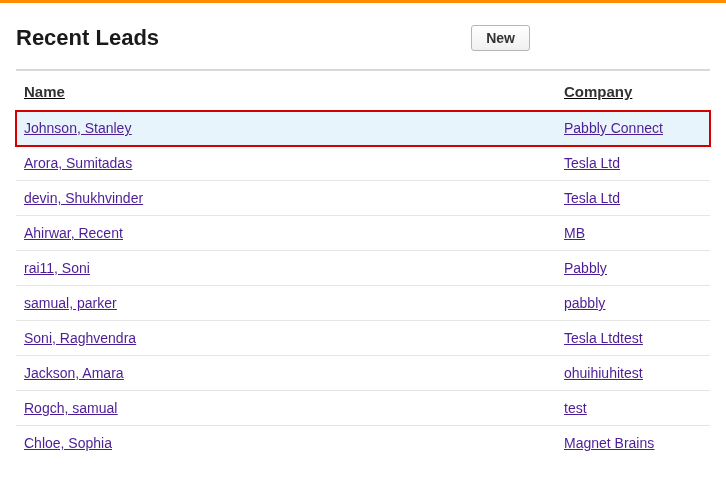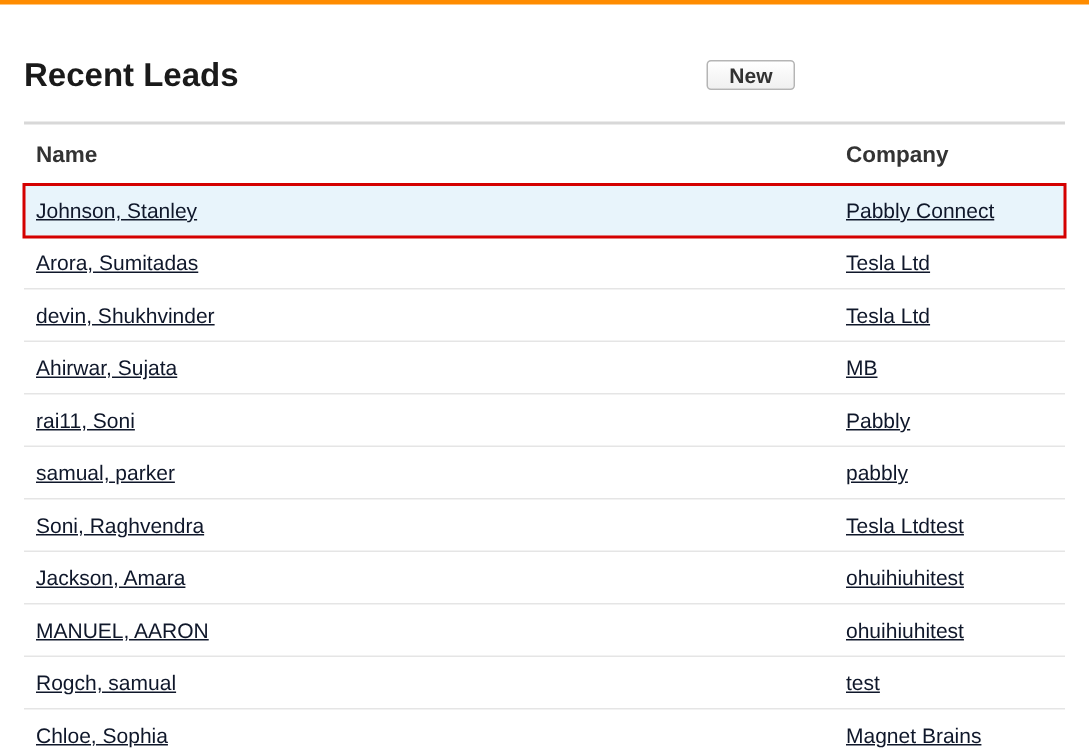--- a/index.html
+++ b/index.html
@@ -13,23 +13,22 @@
     .top-bar {
       height: 3px;
       background: #ff8c00;
       width: 100%;
     }
     .container {
       padding: 10px 16px 0 16px;
     }
     .header {
       display: flex;
-      align-items: center;
       margin-bottom: 18px;
-      margin-top: 24px;
+      margin-top: 12px;
     }
     .title {
       font-size: 22px;
       font-weight: bold;
       color: #1a1a1a;
     }
     .new-btn {
       margin-left: auto;
       margin-right: 180px;
       padding: 1px 14px;
@@ -38,41 +37,42 @@
       border-radius: 3px;
       background: linear-gradient(#ffffff, #f0f0f0);
       color: #333;
       cursor: pointer;
       font-weight: bold;
     }
     table {
       width: 100%;
       border-collapse: collapse;
       border-top: 2px solid #d8d8d8;
+      text-decoration: underline;
     }
     th {
       text-align: left;
       font-size: 15px;
       font-weight: bold;
       color: #333;
       padding: 12px 8px 10px 8px;
       background: #ffffff;
     }
     th.name-col { width: 540px; }
     th.company-col { width: auto; }
     tbody tr {
       border-top: 1px solid #e5e5e5;
     }
     tbody td {
       padding: 9px 8px;
       font-size: 14px;
       vertical-align: middle;
     }
     tbody a {
-      color: #0f172a;
+      color: #4c1d95;
       text-decoration: underline;
       cursor: pointer;
     }
     tbody tr.highlight {
       background: #e8f4fb;
       outline: 2px solid #d40000;
       outline-offset: -1px;
     }
   </style>
 </head>
@@ -100,44 +100,40 @@
         </tr>
         <tr>
           <td><a>Arora, Sumitadas</a></td>
           <td><a>Tesla Ltd</a></td>
         </tr>
         <tr>
           <td><a>devin, Shukhvinder</a></td>
           <td><a>Tesla Ltd</a></td>
         </tr>
         <tr>
-          <td><a>Ahirwar, Sujata</a></td>
+          <td><a>Ahirwar, Recent</a></td>
           <td><a>MB</a></td>
         </tr>
         <tr>
           <td><a>rai11, Soni</a></td>
           <td><a>Pabbly</a></td>
         </tr>
         <tr>
           <td><a>samual, parker</a></td>
           <td><a>pabbly</a></td>
         </tr>
         <tr>
           <td><a>Soni, Raghvendra</a></td>
           <td><a>Tesla Ltdtest</a></td>
         </tr>
         <tr>
           <td><a>Jackson, Amara</a></td>
           <td><a>ohuihiuhitest</a></td>
         </tr>
         <tr>
-          <td><a>MANUEL, AARON</a></td>
-          <td><a>ohuihiuhitest</a></td>
-        </tr>
-        <tr>
           <td><a>Rogch, samual</a></td>
           <td><a>test</a></td>
         </tr>
         <tr>
           <td><a>Chloe, Sophia</a></td>
           <td><a>Magnet Brains</a></td>
         </tr>
       </tbody>
   </table>
 </div>

